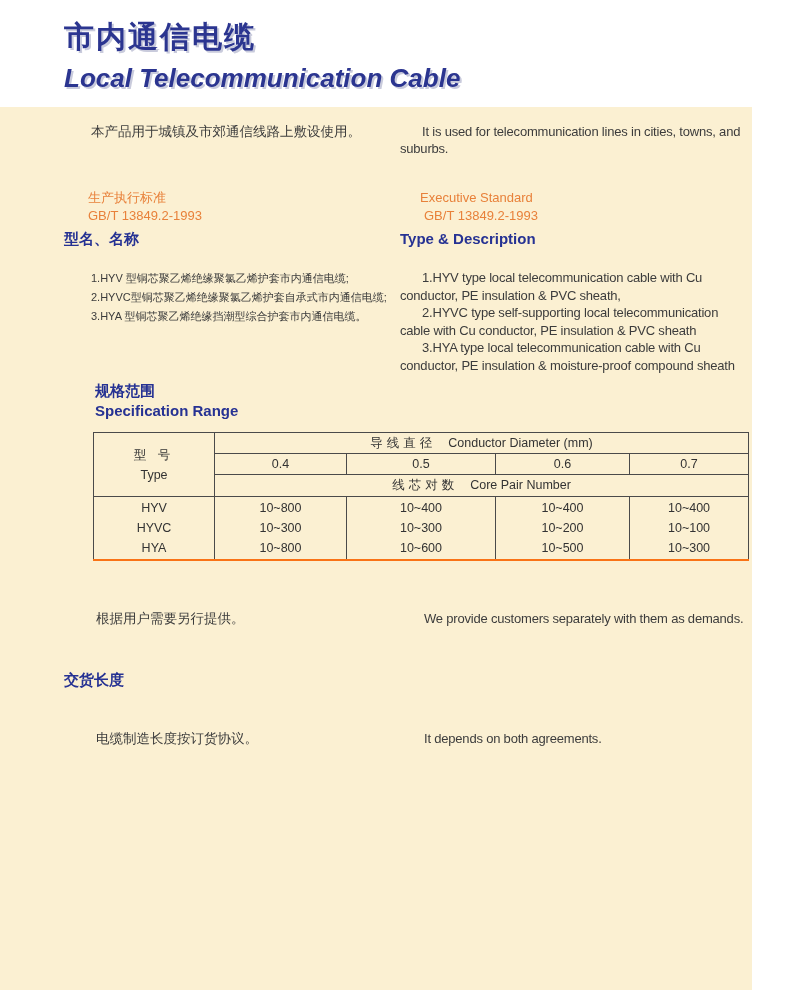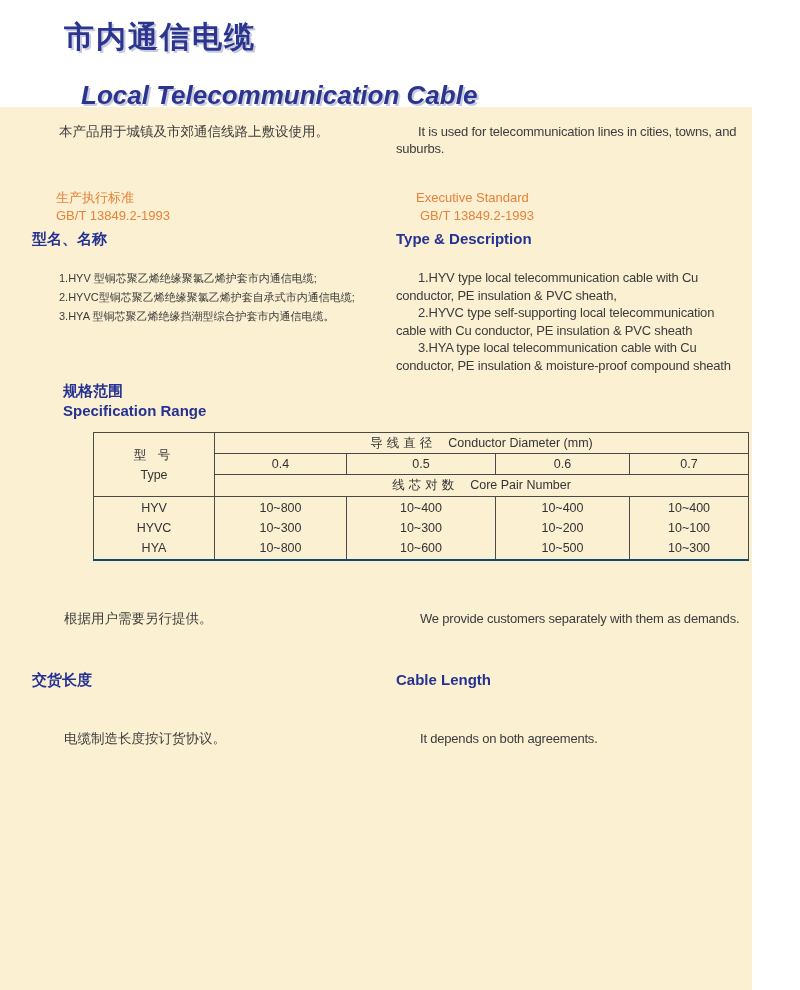--- a/index.html
+++ b/index.html
@@ -9,29 +9,29 @@
     overflow:hidden;
   }
   
   .masthead { position:absolute; top:0; left:0; width:800px; height:107px; background:#ffffff; }
   .title-cn {
     position:absolute; left:64px; top:19px; margin:0;
     font-size:30px; font-weight:bold; letter-spacing:2px; line-height:36px;
     color:#2b3590; text-shadow:2px 2px 0 #c9cbdc;
   }
   .title-en {
-    position:absolute; left:64px; top:62px; margin:17px;
+    position:absolute; left:64px; top:62px; margin:0;
     font-size:26px; font-weight:bold; font-style:italic; line-height:32px;
     color:#2b3590; text-shadow:2px 2px 0 #c9cbdc;
   }
   
   .cream { position:absolute; top:107px; left:0; width:800px; height:883px; background:#fbf0d2; }
   .row {
     position:absolute; left:0; width:800px; box-sizing:border-box;
-    display:grid; grid-template-columns:336px 344px; column-gap:28px; padding-left:32px;
+    display:grid; grid-template-columns:336px 344px; padding-left:64px;
   }
   p { margin:0; }
   .cn-body { font-size:13.5px; line-height:17px; color:#3c3c3c; }
   .en-body { font-size:13px; line-height:17px; color:#3c3c3c; letter-spacing:-0.2px; }
   .indent-cn { text-indent:27px; }
   .indent-en { text-indent:22px; }
   .sec-h { margin:0; font-size:15px; font-weight:bold; color:#263293; line-height:16px; }
   
   .std p { font-size:13px; line-height:18px; color:#e8813a; }
   .std-en { padding-left:20px; }
@@ -45,21 +45,21 @@
   table.spec {
     position:absolute; left:93px; top:432px; width:655px;
     border-collapse:collapse; table-layout:fixed;
     font-size:12.5px; color:#333333;
   }
   table.spec td {
     border:1px solid #4a4a4a; text-align:center; vertical-align:middle; padding:0;
   }
   table.spec tr.hrow td { height:20px; line-height:20px; }
   table.spec tr.hrow2 td { height:21px; line-height:21px; }
-  table.spec tr.brow td { height:62px; border-bottom:2px solid #0c4a6e; }
+  table.spec tr.brow td { height:62px; border-bottom:2px solid #f97316; }
   .cjk-sp { letter-spacing:4px; }
   .hdr-en { margin-left:12px; letter-spacing:0; }
   .tcell div { line-height:20px; height:20px; }
   .bcell div { line-height:20px; height:20px; }
   
   .body-cn { padding-left:32px; }
   .body-en { padding-left:24px; }
 </style>
 </head>
 <body>
@@ -173,20 +173,19 @@
     </tbody>
   </table>
 
   <div class="row" style="top:610px;">
     <p class="cn-body body-cn">根据用户需要另行提供。</p>
     <p class="en-body body-en">We provide customers separately with them as demands.</p>
   </div>
 
   <div class="row" style="top:672px;">
     <h3 class="sec-h">交货长度</h3>
-    <h3 class="sec-h">Cable Length</h3>
   </div>
   <div class="row" style="top:708px;margin-top:22px;">
     <p class="cn-body body-cn">电缆制造长度按订货协议。</p>
     <p class="en-body body-en">It depends on both agreements.</p>
   </div>
 
 </div>
 
 </body></html>

